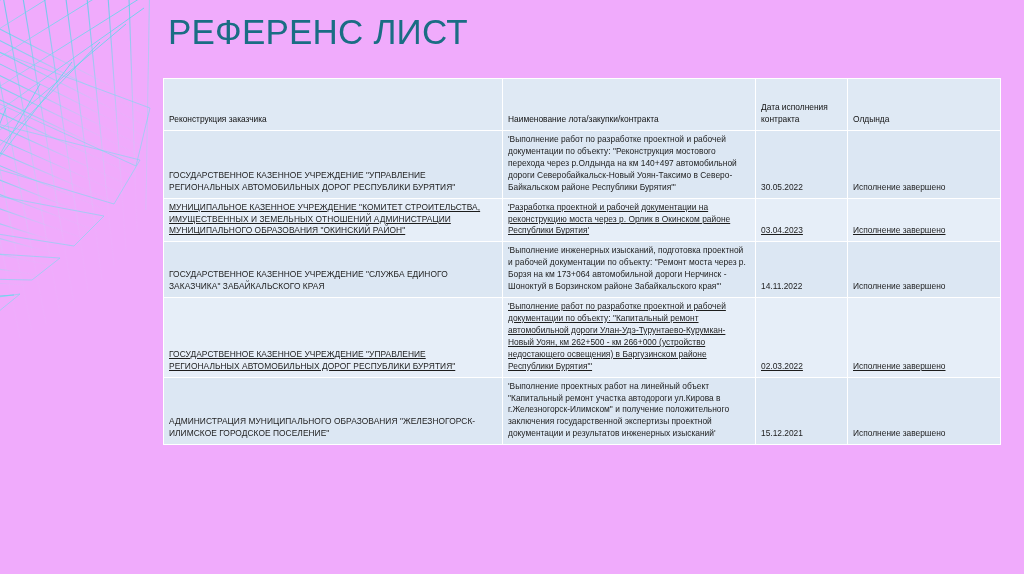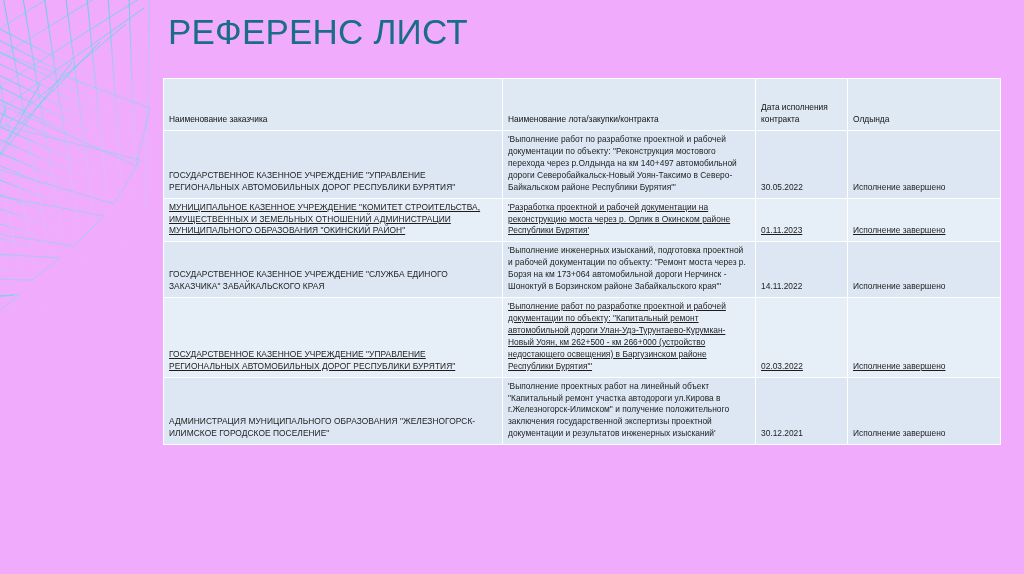--- a/index.html
+++ b/index.html
@@ -182,53 +182,53 @@
 
   <table id="reference-table">
     <colgroup>
       <col class="c-customer">
         <col class="c-lot">
         <col class="c-date">
         <col class="c-status">
     </colgroup>
     <thead>
       <tr>
-        <th class="th-customer">Наименование заказчика</th>
+        <th class="th-customer">Реконструкция заказчика</th>
         <th class="th-lot">Наименование лота/закупки/контракта</th>
         <th class="th-date">Дата исполнения контракта</th>
         <th class="th-status">Олдында</th>
       </tr>
     </thead>
     <tbody id="table-body">
         <tr class="row-a">
           <td class="cell-customer">ГОСУДАРСТВЕННОЕ КАЗЕННОЕ УЧРЕЖДЕНИЕ "УПРАВЛЕНИЕ РЕГИОНАЛЬНЫХ АВТОМОБИЛЬНЫХ ДОРОГ РЕСПУБЛИКИ БУРЯТИЯ"</td>
           <td class="cell-lot">'Выполнение работ по разработке проектной и рабочей документации по объекту: "Реконструкция мостового перехода через р.Олдында на км 140+497 автомобильной дороги Северобайкальск-Новый Уоян-Таксимо в Северо-Байкальском районе Республики Бурятия"'</td>
           <td class="cell-date">30.05.2022</td>
           <td class="cell-status">Исполнение завершено</td>
         </tr>
         <tr class="row-b">
           <td class="cell-customer">МУНИЦИПАЛЬНОЕ КАЗЕННОЕ УЧРЕЖДЕНИЕ "КОМИТЕТ СТРОИТЕЛЬСТВА, ИМУЩЕСТВЕННЫХ И ЗЕМЕЛЬНЫХ ОТНОШЕНИЙ АДМИНИСТРАЦИИ МУНИЦИПАЛЬНОГО ОБРАЗОВАНИЯ "ОКИНСКИЙ РАЙОН"</td>
           <td class="cell-lot">'Разработка проектной и рабочей документации на реконструкцию моста через р. Орлик в Окинском районе Республики Бурятия'</td>
-          <td class="cell-date">01.11.2023</td>
+          <td class="cell-date">03.04.2023</td>
           <td class="cell-status">Исполнение завершено</td>
         </tr>
         <tr class="row-a">
           <td class="cell-customer">ГОСУДАРСТВЕННОЕ КАЗЕННОЕ УЧРЕЖДЕНИЕ "СЛУЖБА ЕДИНОГО ЗАКАЗЧИКА" ЗАБАЙКАЛЬСКОГО КРАЯ</td>
           <td class="cell-lot">'Выполнение инженерных изысканий, подготовка проектной и рабочей документации по объекту: "Ремонт моста через р. Борзя на км 173+064 автомобильной дороги Нерчинск - Шоноктуй в Борзинском районе Забайкальского края"'</td>
           <td class="cell-date">14.11.2022</td>
           <td class="cell-status">Исполнение завершено</td>
         </tr>
         <tr class="row-b">
           <td class="cell-customer">ГОСУДАРСТВЕННОЕ КАЗЕННОЕ УЧРЕЖДЕНИЕ "УПРАВЛЕНИЕ РЕГИОНАЛЬНЫХ АВТОМОБИЛЬНЫХ ДОРОГ РЕСПУБЛИКИ БУРЯТИЯ"</td>
           <td class="cell-lot">'Выполнение работ по разработке проектной и рабочей документации по объекту: "Капитальный ремонт автомобильной дороги Улан-Удэ-Турунтаево-Курумкан-Новый Уоян, км 262+500 - км 266+000 (устройство недостающего освещения)  в Баргузинском районе Республики Бурятия"'</td>
           <td class="cell-date">02.03.2022</td>
           <td class="cell-status">Исполнение завершено</td>
         </tr>
         <tr class="row-a">
           <td class="cell-customer">АДМИНИСТРАЦИЯ МУНИЦИПАЛЬНОГО ОБРАЗОВАНИЯ "ЖЕЛЕЗНОГОРСК-ИЛИМСКОЕ ГОРОДСКОЕ ПОСЕЛЕНИЕ"</td>
           <td class="cell-lot">'Выполнение проектных работ на линейный объект "Капитальный ремонт участка автодороги ул.Кирова в г.Железногорск-Илимском" и получение положительного заключения государственной экспертизы проектной документации и результатов инженерных изысканий'</td>
-          <td class="cell-date">30.12.2021</td>
+          <td class="cell-date">15.12.2021</td>
           <td class="cell-status">Исполнение завершено</td>
         </tr>
       </tbody>
   </table>
 
 </div>
 
 </body></html>

